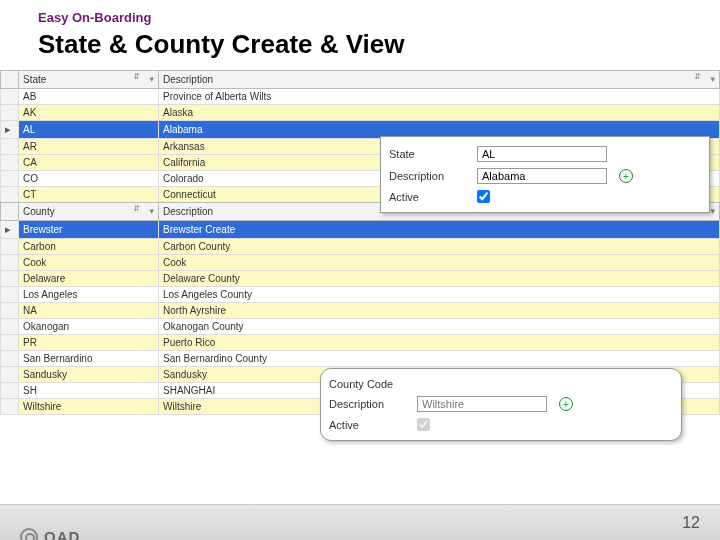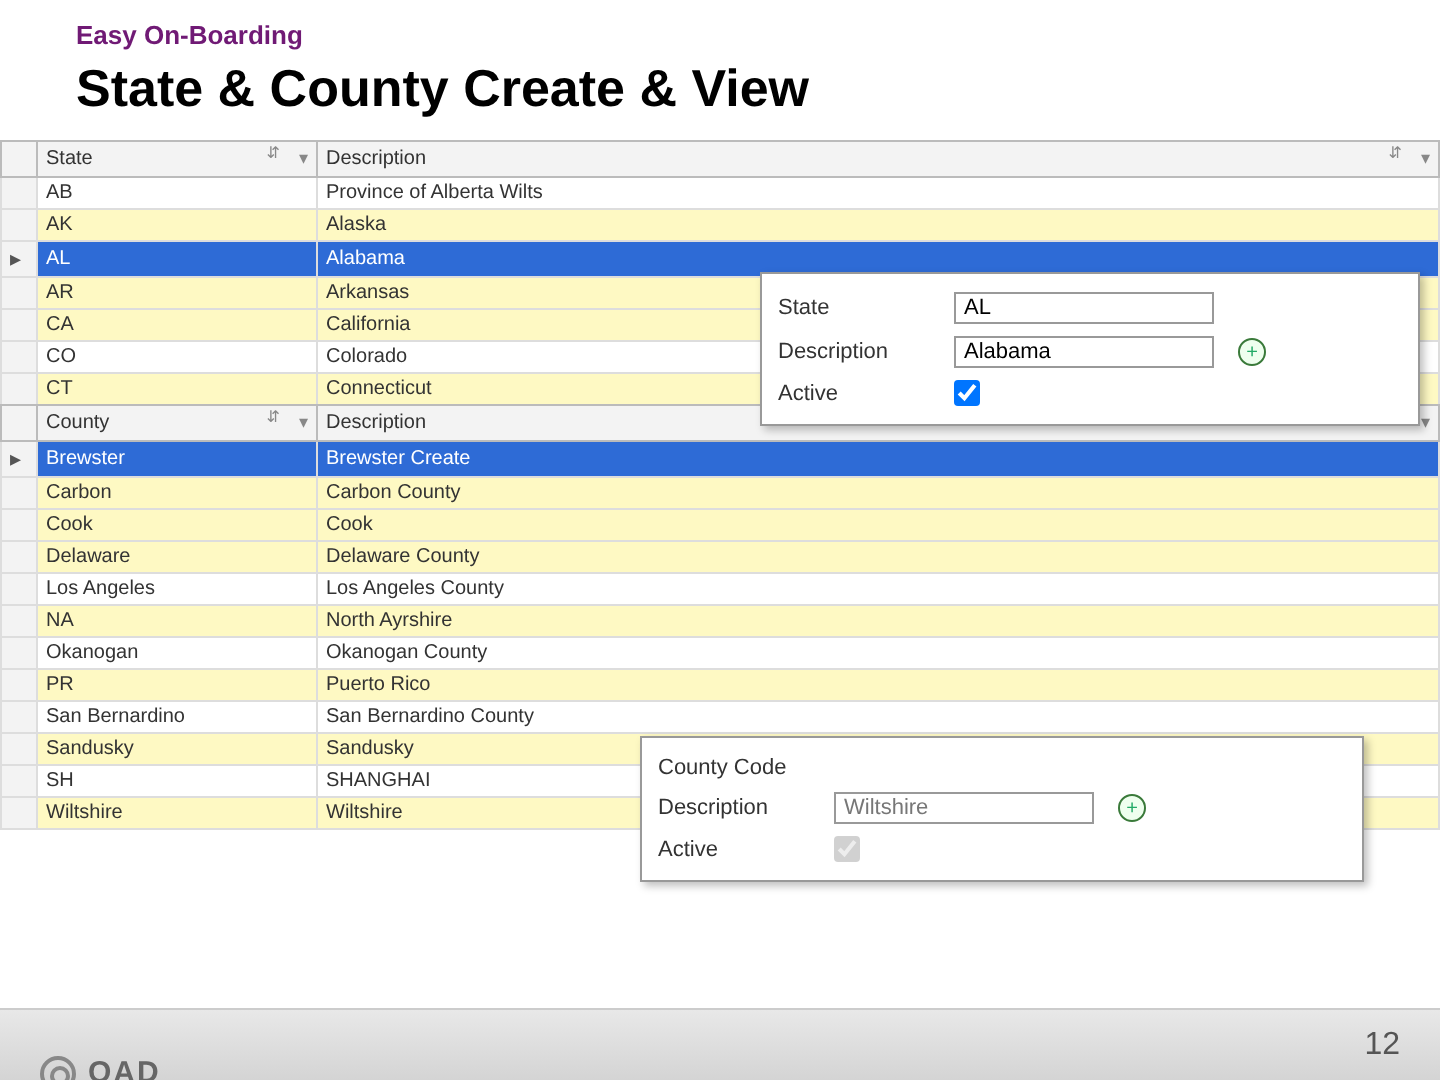--- a/index.html
+++ b/index.html
@@ -228,21 +228,21 @@
     <label>Description</label>
     <input type="text" class="wide" value="Alabama" style="">
     <span class="plus-btn">+</span>
   </div>
   <div class="panel-row">
     <label>Active</label>
     <input type="checkbox" checked="" style="">
   </div>
 </div>
 
-<div class="panel" style="left:320px; top:368px; width:362px; padding:6px 0;">
+<div class="panel" style="left:320px; top:368px; width:362px; padding:6px 0;border-radius:11px;">
   <div class="panel-row">
     <label>County Code</label>
   </div>
   <div class="panel-row">
     <label>Description</label>
     <input type="text" class="wide disabled" disabled="" value="Wiltshire" style="">
     <span class="plus-btn">+</span>
   </div>
   <div class="panel-row">
     <label>Active</label>

